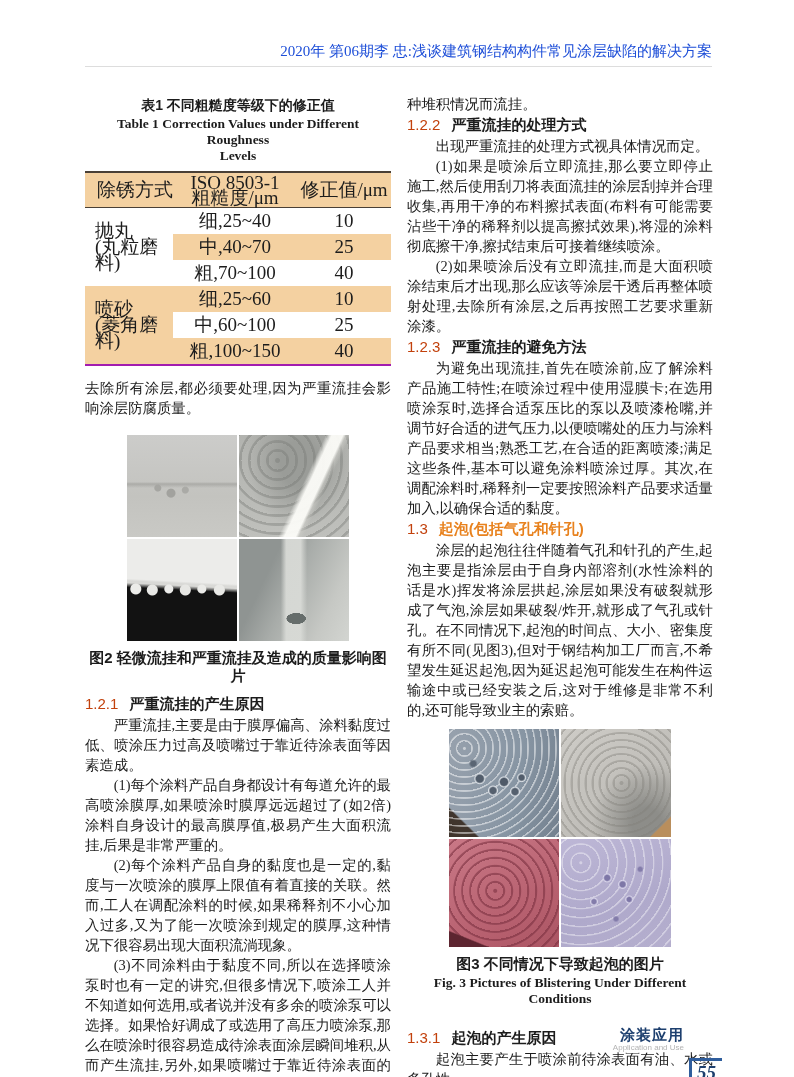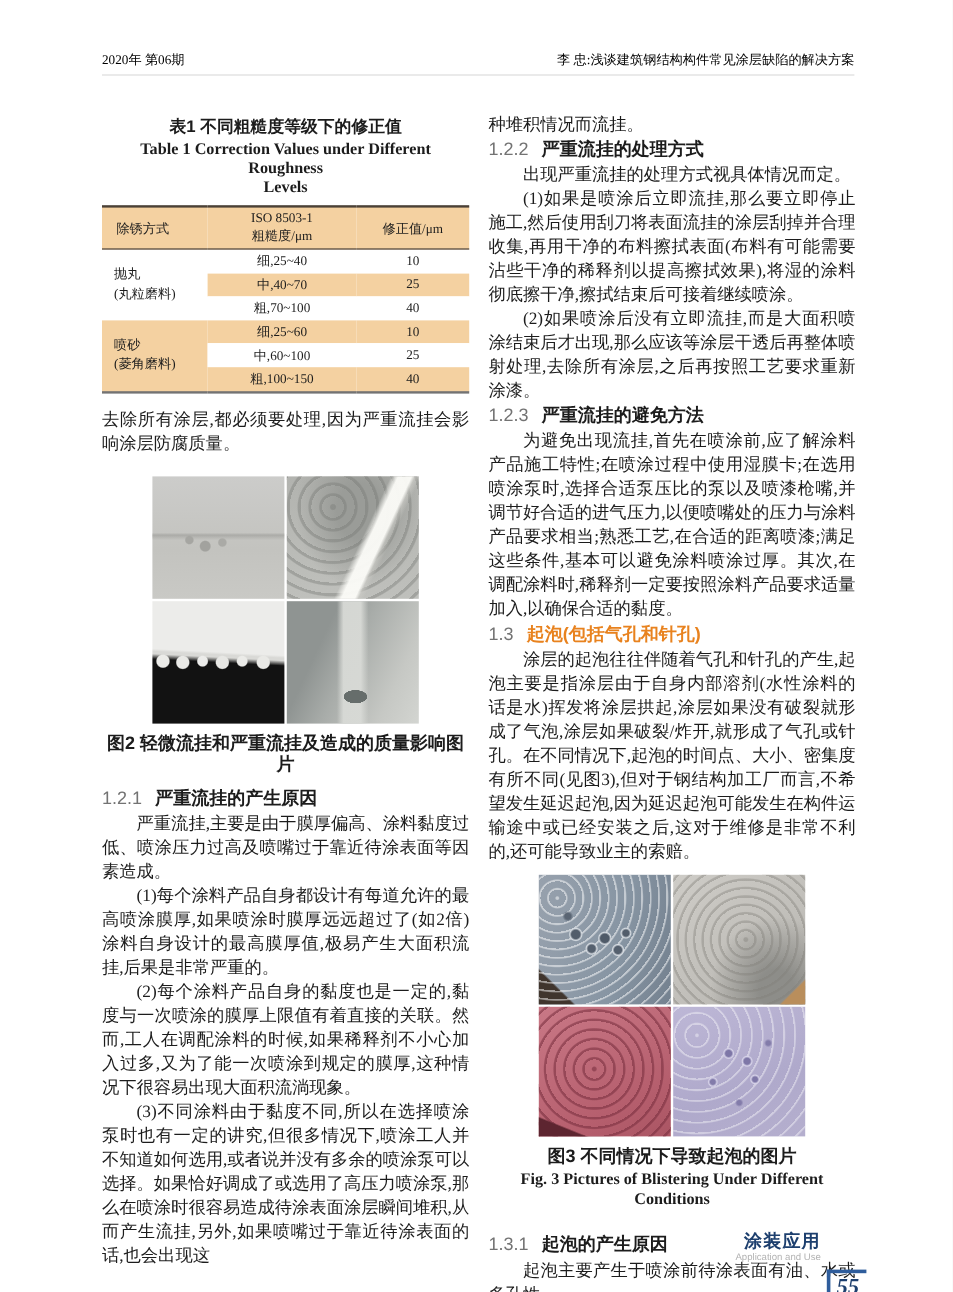--- a/index.html
+++ b/index.html
@@ -1,40 +1,40 @@
 <!DOCTYPE html>
 <html><head>
 <meta charset="utf-8">
 <style>
   html,body{margin:0;padding:0;background:#f2f2f2;}
   .page{position:relative;width:794px;height:1077px;background:#ffffff;margin:0 auto;
         overflow:hidden;font-family:"Liberation Serif",serif;color:#1c1c1c;}
 
   
   .header{position:absolute;left:85px;right:82px;top:42px;display:flex;
-          justify-content:space-between;font-size:11px;color:#000000;
+          justify-content:flex-end;font-size:15px;color:#1d4ed8;
           padding-bottom:5px;border-bottom:1px solid #dddddd;}
 
   
   .col{position:absolute;top:82px;width:306px;margin-top:12px;}
   .col-left{left:85px;}
   .col-right{left:407px;}
 
   p.body{margin:0;font-size:14.4px;line-height:20px;text-align:justify;}
   p.ind{text-indent:2em;}
 
   
   .tcap-cn{font-family:"Liberation Sans",sans-serif;font-weight:bold;font-size:14px;
            text-align:center;line-height:18px;margin-top:2px;}
   .tcap-en{font-weight:bold;font-size:13.5px;text-align:center;line-height:16px;margin-top:2px;}
 
   
   table.t1{width:100%;border-collapse:collapse;margin-top:7px;
-           border-top:2px solid #4a4036;border-bottom:2px solid #737373;
-           font-size:11px;table-layout:fixed;}
+           border-top:2px solid #4a4036;border-bottom:2px solid #a21caf;
+           font-size:19px;table-layout:fixed;}
   .t1 col.w1{width:88px;} .t1 col.w2{width:124px;} .t1 col.w3{width:94px;}
   .t1 th,.t1 td{padding:0;font-weight:normal;}
   .t1 thead th{height:34px;background:#f4d1a1;border-bottom:1.5px solid #4a4036;
                vertical-align:middle;}
   .t1 thead th.c1{text-align:left;padding-left:12px;}
   .t1 thead th .two{line-height:15px;}
   .t1 td{height:19.6px;vertical-align:middle;}
   .t1 td.c2,.t1 td.c3{text-align:center;}
   .t1 td.method{text-align:left;padding-left:10px;line-height:16px;}
   .peach{background:#f4d1a1;} .white{background:#ffffff;}
@@ -98,21 +98,21 @@
       repeating-radial-gradient(circle at 18% 22%, rgba(255,255,255,.4) 0 1px, transparent 2px 9px),
       linear-gradient(160deg,#bdb7d6,#afa9cb 60%,#b5afce);}
 
   
   .fcap-cn{font-family:"Liberation Sans",sans-serif;font-weight:bold;font-size:15px;
            text-align:center;line-height:18px;margin-top:8px;}
   .fcap-en{font-weight:bold;font-size:13.5px;text-align:center;line-height:16px;margin-top:2px;}
 
   
   .sec{font-family:"Liberation Sans",sans-serif;font-size:15px;line-height:22px;}
-  .sec .num{color:#737373;margin-right:11px;text-align:center;}
+  .sec .num{color:#c2410c;margin-right:11px;text-align:center;}
   .sec .ttl{font-weight:bold;color:#1c1c1c;}
   .sec.orange .num{font-weight:normal;}
   .sec.orange .ttl{color:#e8821e;}
   .mt8{margin-top:8px;}
 
   
   .footer{position:absolute;top:1022px;left:560px;width:162px;display:flex;
           justify-content:flex-end;align-items:flex-start;}
   .f-names{text-align:right;padding-top:4px;}
   .f-cn{font-family:"Liberation Sans",sans-serif;font-weight:bold;font-size:15px;

